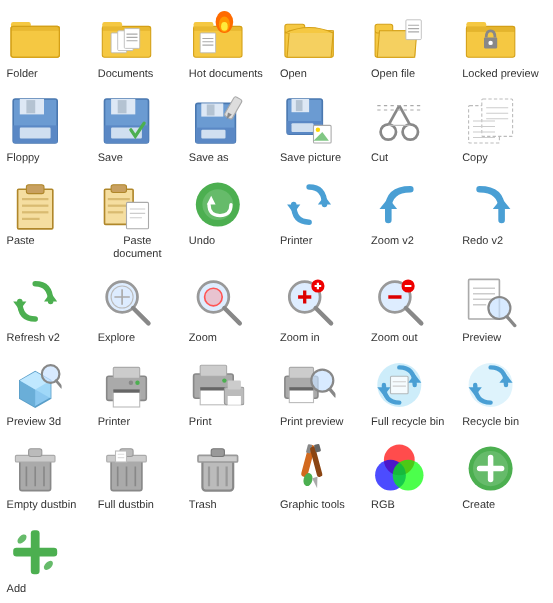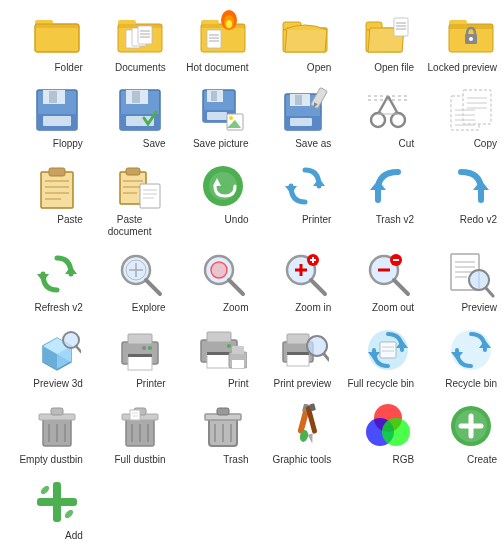--- a/index.html
+++ b/index.html
@@ -13,21 +13,21 @@
     }
     .icon-grid {
       display: grid;
       grid-template-columns: repeat(6, 1fr);
       padding: 4px;
       gap: 2px;
     }
     .icon-item {
       display: flex;
       flex-direction: column;
-      align-items: flex-end;
+      align-items: flex-start;
       padding: 4px 2px;
       text-align: center;
       min-width: 0;
     }
     .icon-img {
       width: 52px;
       height: 52px;
       display: flex;
       align-items: center;
       justify-content: center;
@@ -91,21 +91,21 @@
         <ellipse cx="30" cy="10" rx="8" ry="10" fill="#FF6B00"></ellipse>
         <ellipse cx="30" cy="12" rx="5" ry="7" fill="#FF9800"></ellipse>
         <ellipse cx="30" cy="14" rx="3" ry="4" fill="#FFEB3B"></ellipse>
 
         <rect x="8" y="20" width="14" height="18" rx="1" fill="white" stroke="#bbb" stroke-width="0.8"></rect>
         <line x1="10" y1="25" x2="20" y2="25" stroke="#aaa" stroke-width="1"></line>
         <line x1="10" y1="28" x2="20" y2="28" stroke="#aaa" stroke-width="1"></line>
         <line x1="10" y1="31" x2="20" y2="31" stroke="#aaa" stroke-width="1"></line>
       </svg>
     </div>
-    <span class="icon-label">Hot document</span>
+    <span class="icon-label">Hot documents</span>
   </div>
 
   <div class="icon-item">
     <div class="icon-img">
       <svg viewBox="0 0 48 48">
         <rect x="2" y="18" width="44" height="24" rx="2" fill="#F5C842" stroke="#D4A017" stroke-width="1"></rect>
         <rect x="2" y="12" width="18" height="8" rx="2" fill="#F5C842" stroke="#D4A017" stroke-width="1"></rect>
         <path d="M6 18 L4 42 L44 42 L46 18 Z" fill="#F5D060" stroke="#D4A017" stroke-width="1"></path>
         <path d="M2 20 Q24 10 46 20" fill="#F5C842" stroke="#D4A017" stroke-width="1"></path>
       </svg>
@@ -171,48 +171,48 @@
 
         <polyline points="28,32 32,38 40,26" fill="none" stroke="#4CAF50" stroke-width="3" stroke-linecap="round"></polyline>
       </svg>
     </div>
     <span class="icon-label">Save</span>
   </div>
 
   <div class="icon-item">
     <div class="icon-img">
       <svg viewBox="0 0 48 48">
+        <rect x="4" y="8" width="36" height="36" rx="2" fill="#6B9BD2" stroke="#4a78b0" stroke-width="1.5"></rect>
+        <rect x="9" y="8" width="20" height="12" rx="0" fill="#dde8f5"></rect>
+        <rect x="14" y="9" width="7" height="10" fill="#9ab" opacity="0.6"></rect>
+        <rect x="4" y="30" width="36" height="14" rx="0" fill="#5a88c5"></rect>
+        <rect x="9" y="32" width="22" height="8" rx="1" fill="#d0dff0"></rect>
+
+        <rect x="34" y="2" width="8" height="20" rx="2" fill="#ddd" stroke="#aaa" stroke-width="1" transform="rotate(30 38 12)"></rect>
+        <polygon points="36,18 40,18 38,24" fill="#888" transform="rotate(30 38 12)"></polygon>
+      </svg>
+    </div>
+    <span class="icon-label">Save as</span>
+  </div>
+
+  <div class="icon-item">
+    <div class="icon-img">
+      <svg viewBox="0 0 48 48">
         <rect x="4" y="4" width="32" height="32" rx="2" fill="#6B9BD2" stroke="#4a78b0" stroke-width="1.5"></rect>
         <rect x="8" y="4" width="16" height="12" rx="0" fill="#dde8f5"></rect>
         <rect x="12" y="5" width="6" height="10" fill="#9ab" opacity="0.6"></rect>
         <rect x="4" y="24" width="32" height="12" rx="0" fill="#5a88c5"></rect>
         <rect x="8" y="26" width="20" height="8" rx="1" fill="#d0dff0"></rect>
 
         <rect x="28" y="28" width="16" height="16" rx="1" fill="#fff" stroke="#aaa" stroke-width="1"></rect>
         <circle cx="32" cy="32" r="2" fill="#FFD700"></circle>
         <polygon points="28,42 36,34 42,42" fill="#4CAF50" opacity="0.7"></polygon>
       </svg>
     </div>
     <span class="icon-label">Save picture</span>
-  </div>
-
-  <div class="icon-item">
-    <div class="icon-img">
-      <svg viewBox="0 0 48 48">
-        <rect x="4" y="8" width="36" height="36" rx="2" fill="#6B9BD2" stroke="#4a78b0" stroke-width="1.5"></rect>
-        <rect x="9" y="8" width="20" height="12" rx="0" fill="#dde8f5"></rect>
-        <rect x="14" y="9" width="7" height="10" fill="#9ab" opacity="0.6"></rect>
-        <rect x="4" y="30" width="36" height="14" rx="0" fill="#5a88c5"></rect>
-        <rect x="9" y="32" width="22" height="8" rx="1" fill="#d0dff0"></rect>
-
-        <rect x="34" y="2" width="8" height="20" rx="2" fill="#ddd" stroke="#aaa" stroke-width="1" transform="rotate(30 38 12)"></rect>
-        <polygon points="36,18 40,18 38,24" fill="#888" transform="rotate(30 38 12)"></polygon>
-      </svg>
-    </div>
-    <span class="icon-label">Save as</span>
   </div>
 
   <div class="icon-item">
     <div class="icon-img">
       <svg viewBox="0 0 48 48">
 
         <circle cx="14" cy="34" r="7" fill="none" stroke="#888" stroke-width="2.5"></circle>
         <circle cx="34" cy="34" r="7" fill="none" stroke="#888" stroke-width="2.5"></circle>
         <line x1="14" y1="28" x2="24" y2="10" stroke="#888" stroke-width="2.5"></line>
         <line x1="34" y1="28" x2="24" y2="10" stroke="#888" stroke-width="2.5"></line>
@@ -305,21 +305,21 @@
   </div>
 
   <div class="icon-item">
     <div class="icon-img">
       <svg viewBox="0 0 48 48">
 
         <path d="M34 10 Q14 10 14 28 L14 38" fill="none" stroke="#4A9FD4" stroke-width="6" stroke-linecap="round"></path>
         <polygon points="6,28 14,18 22,28" fill="#4A9FD4"></polygon>
       </svg>
     </div>
-    <span class="icon-label">Trash v2</span>
+    <span class="icon-label">Zoom v2</span>
   </div>
 
   <div class="icon-item">
     <div class="icon-img">
       <svg viewBox="0 0 48 48">
 
         <path d="M14 10 Q34 10 34 28 L34 38" fill="none" stroke="#4A9FD4" stroke-width="6" stroke-linecap="round"></path>
         <polygon points="42,28 34,18 26,28" fill="#4A9FD4"></polygon>
       </svg>
     </div>

